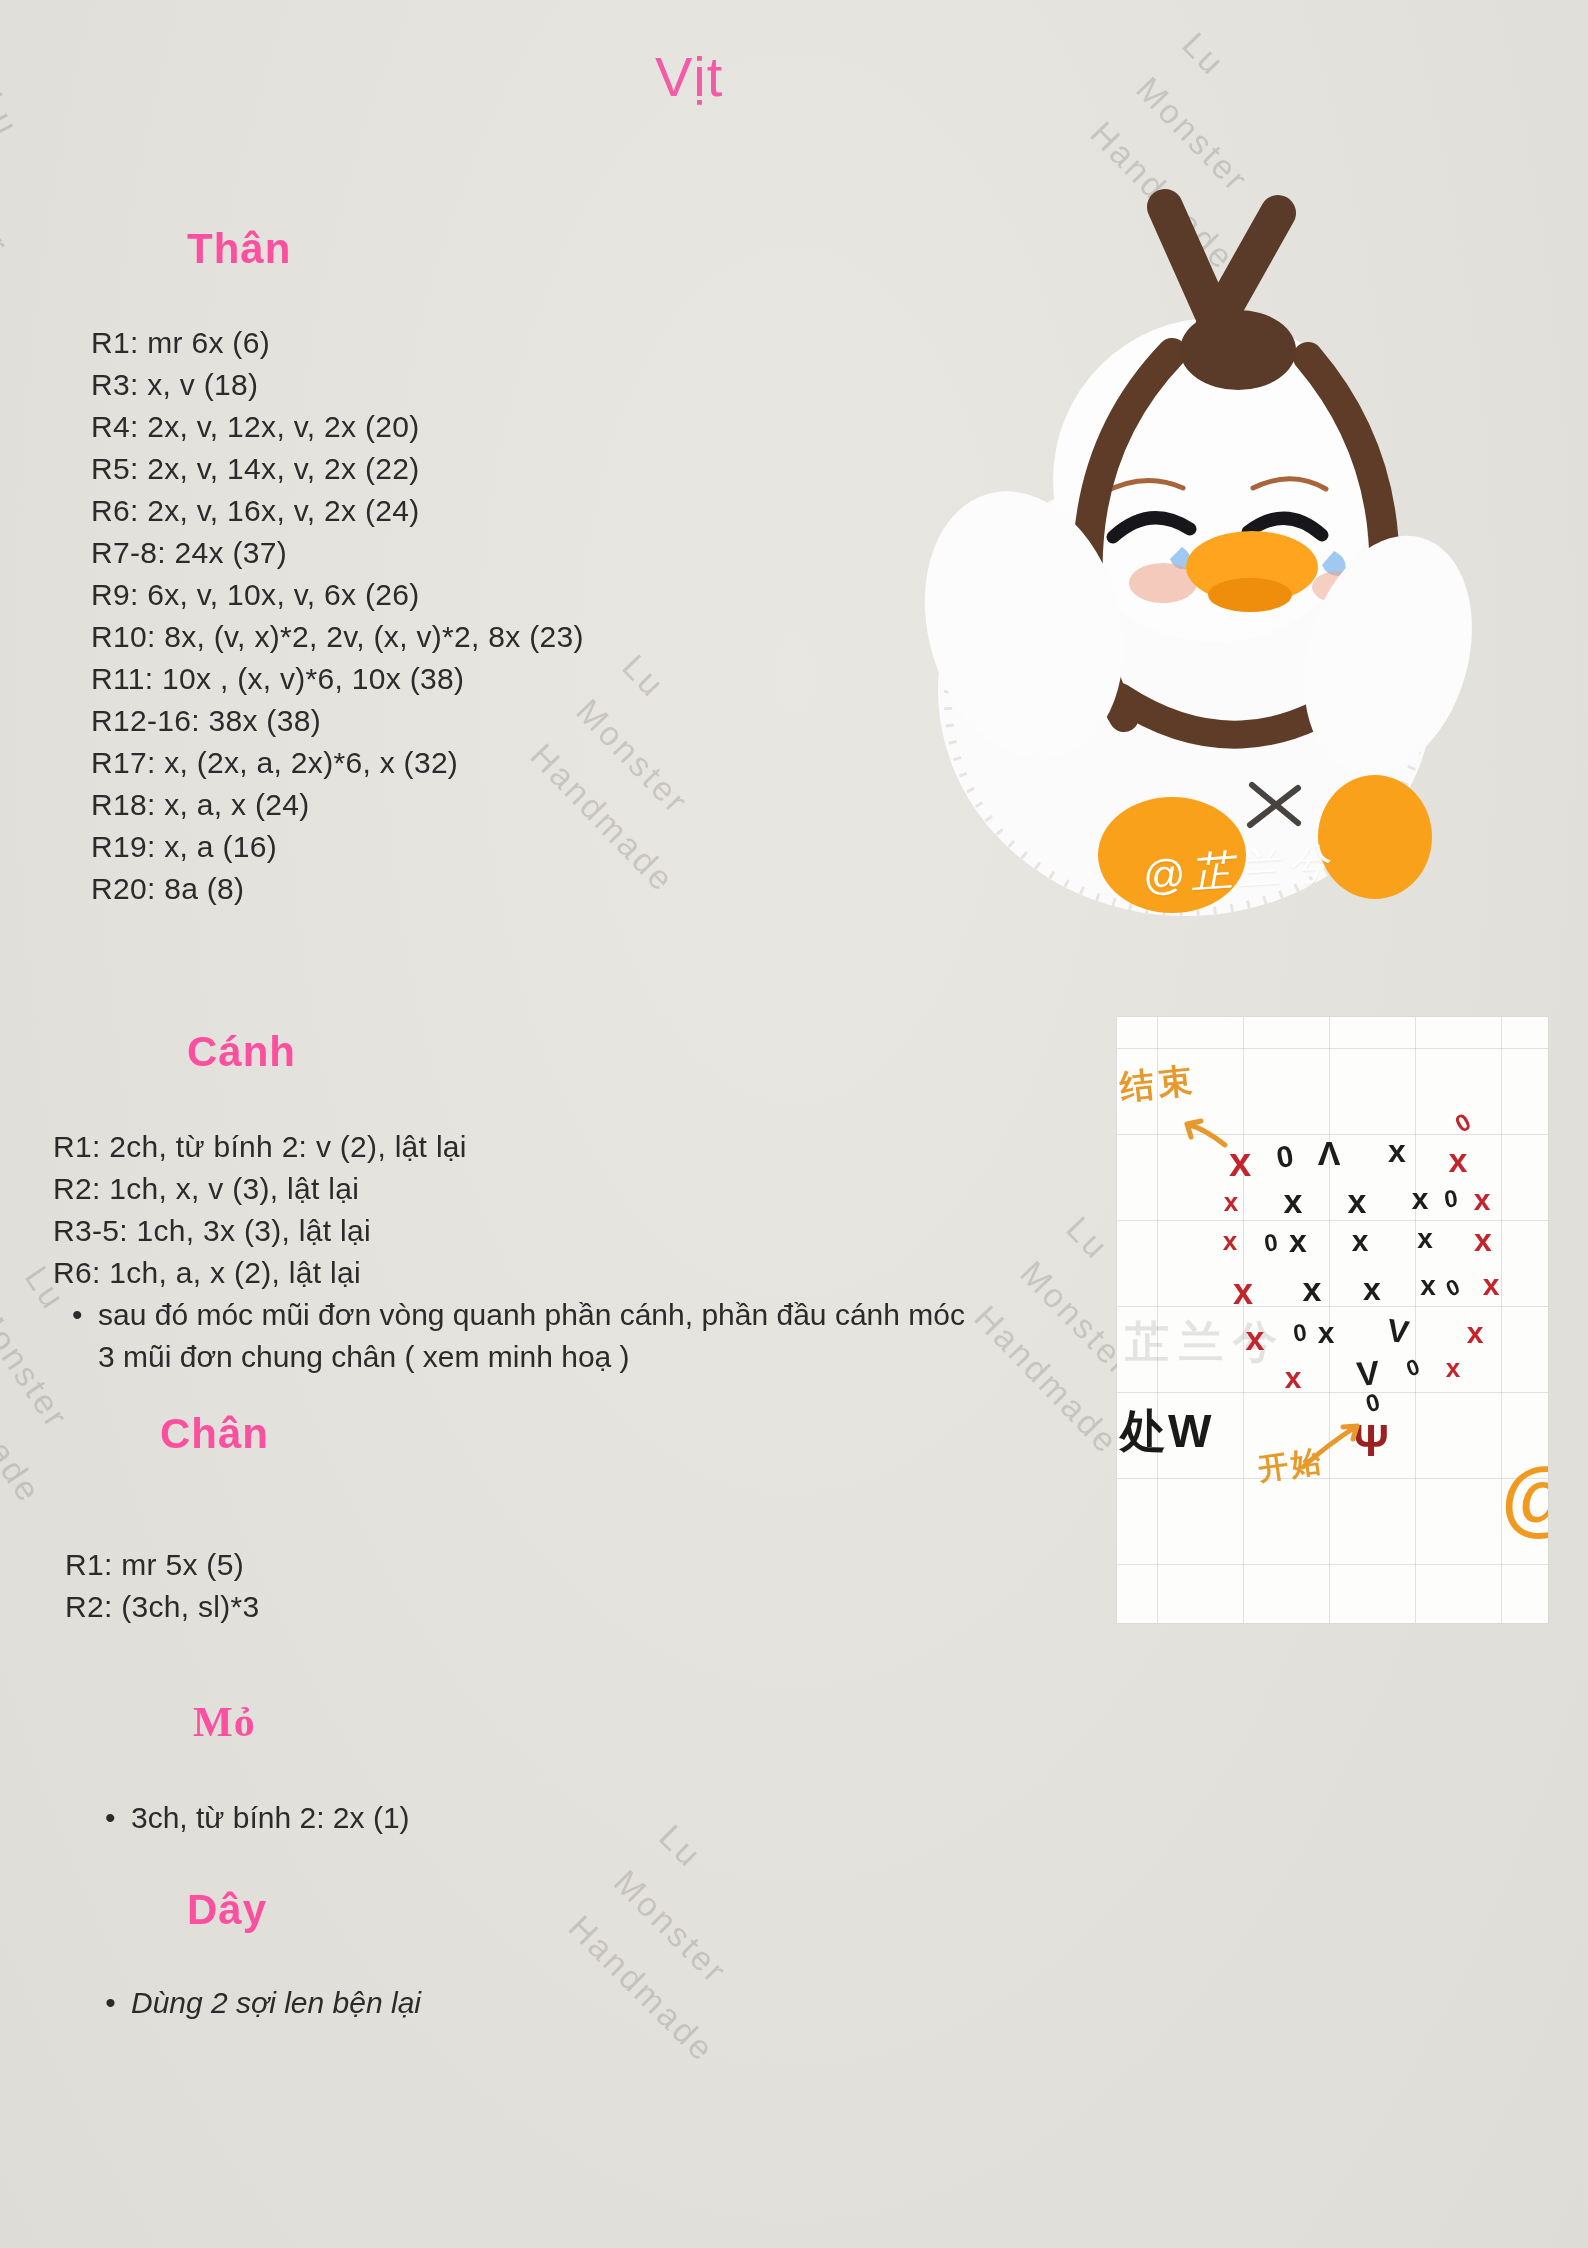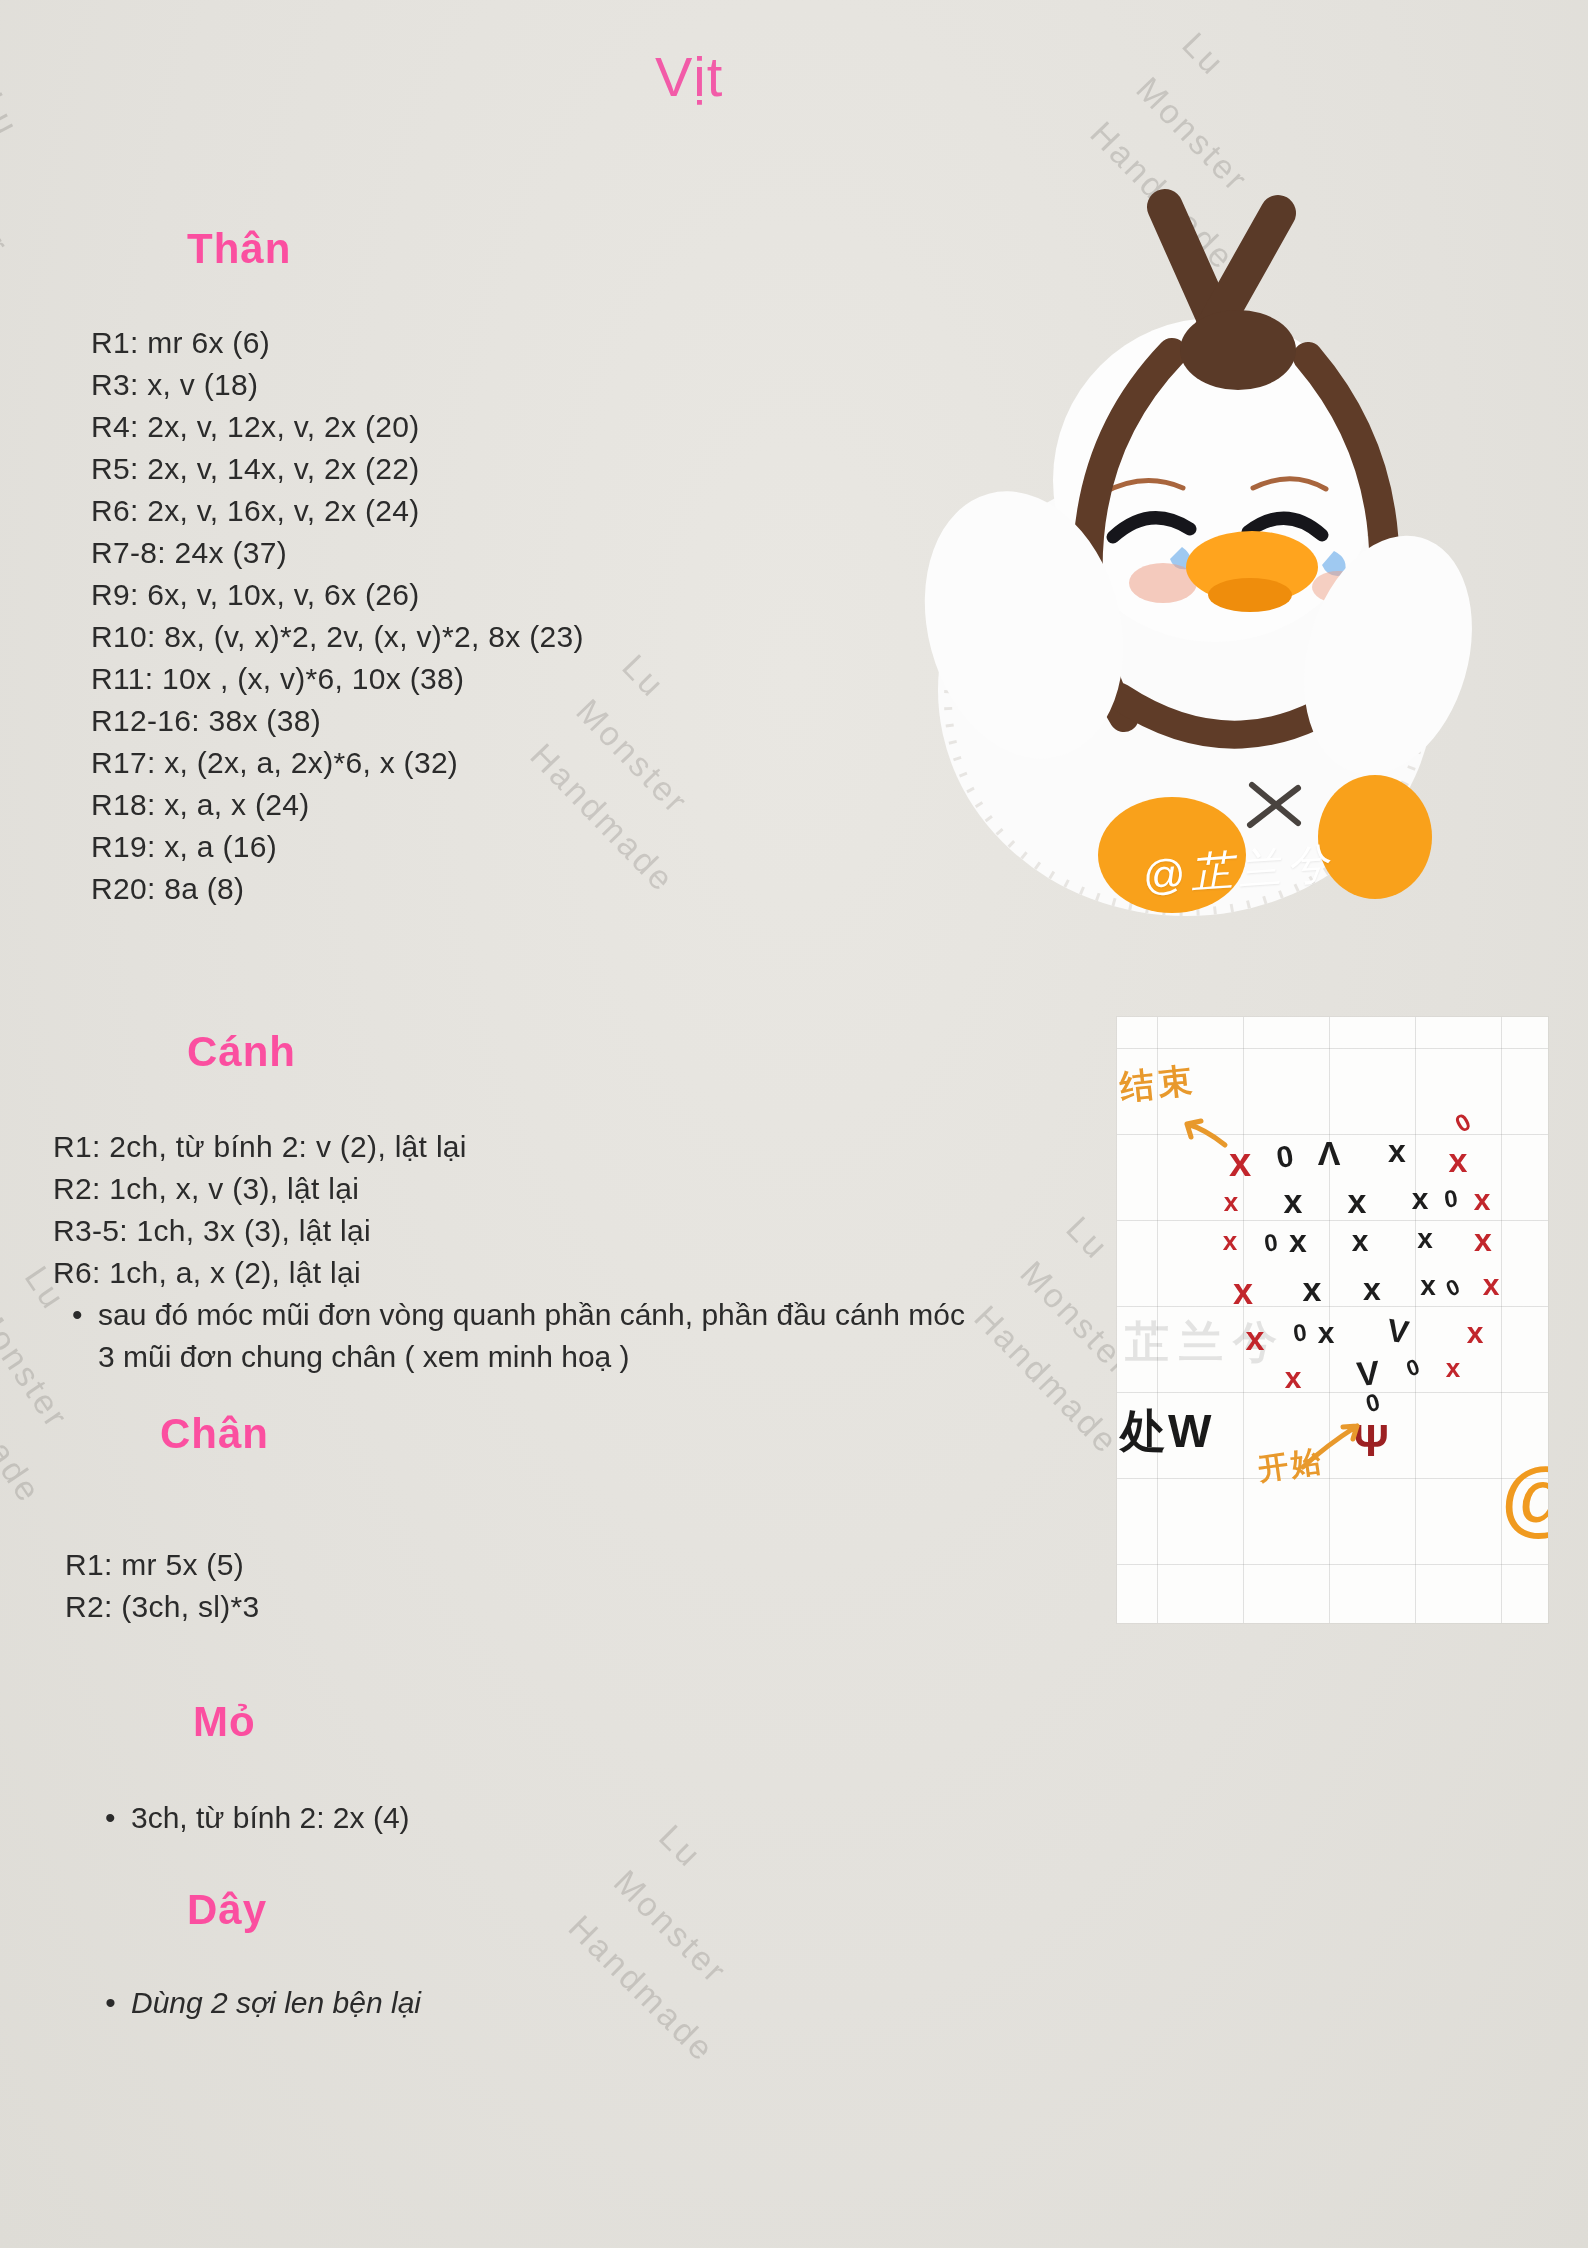--- a/index.html
+++ b/index.html
@@ -204,23 +204,23 @@
       <path d="M186,450 Q210,428 240,409 M240,409 l-14,1 M240,409 l-4,13" fill="none" stroke="#e8992c" stroke-width="5" stroke-linecap="round"></path>
     </svg>
   </div>
 
   <div class="heading" style="left:160px; top:1410px;">Chân</div>
   <div class="rounds" style="left:65px; top:1544px;">
       <div class="line">R1: mr 5x (5)</div>
       <div class="line">R2: (3ch, sl)*3</div>
     </div>
 
-  <div class="heading" style="left:193px; top:1698px;">Mỏ</div>
+  <div class="heading" style="left:193px; top:1698px;font-family:Liberation Serif, serif;">Mỏ</div>
   <div class="bullets" style="left:105px; top:1797px;">
-    <div class="bullet-line">3ch, từ bính 2: 2x (4)</div>
+    <div class="bullet-line">3ch, từ bính 2: 2x (1)</div>
   </div>
 
   <div class="heading" style="left:187px; top:1886px;">Dây</div>
   <div class="bullets" style="left:105px; top:1982px;font-style:italic;">
     <div class="bullet-line">Dùng 2 sợi len bện lại</div>
   </div>
 
 
 </div>
 

